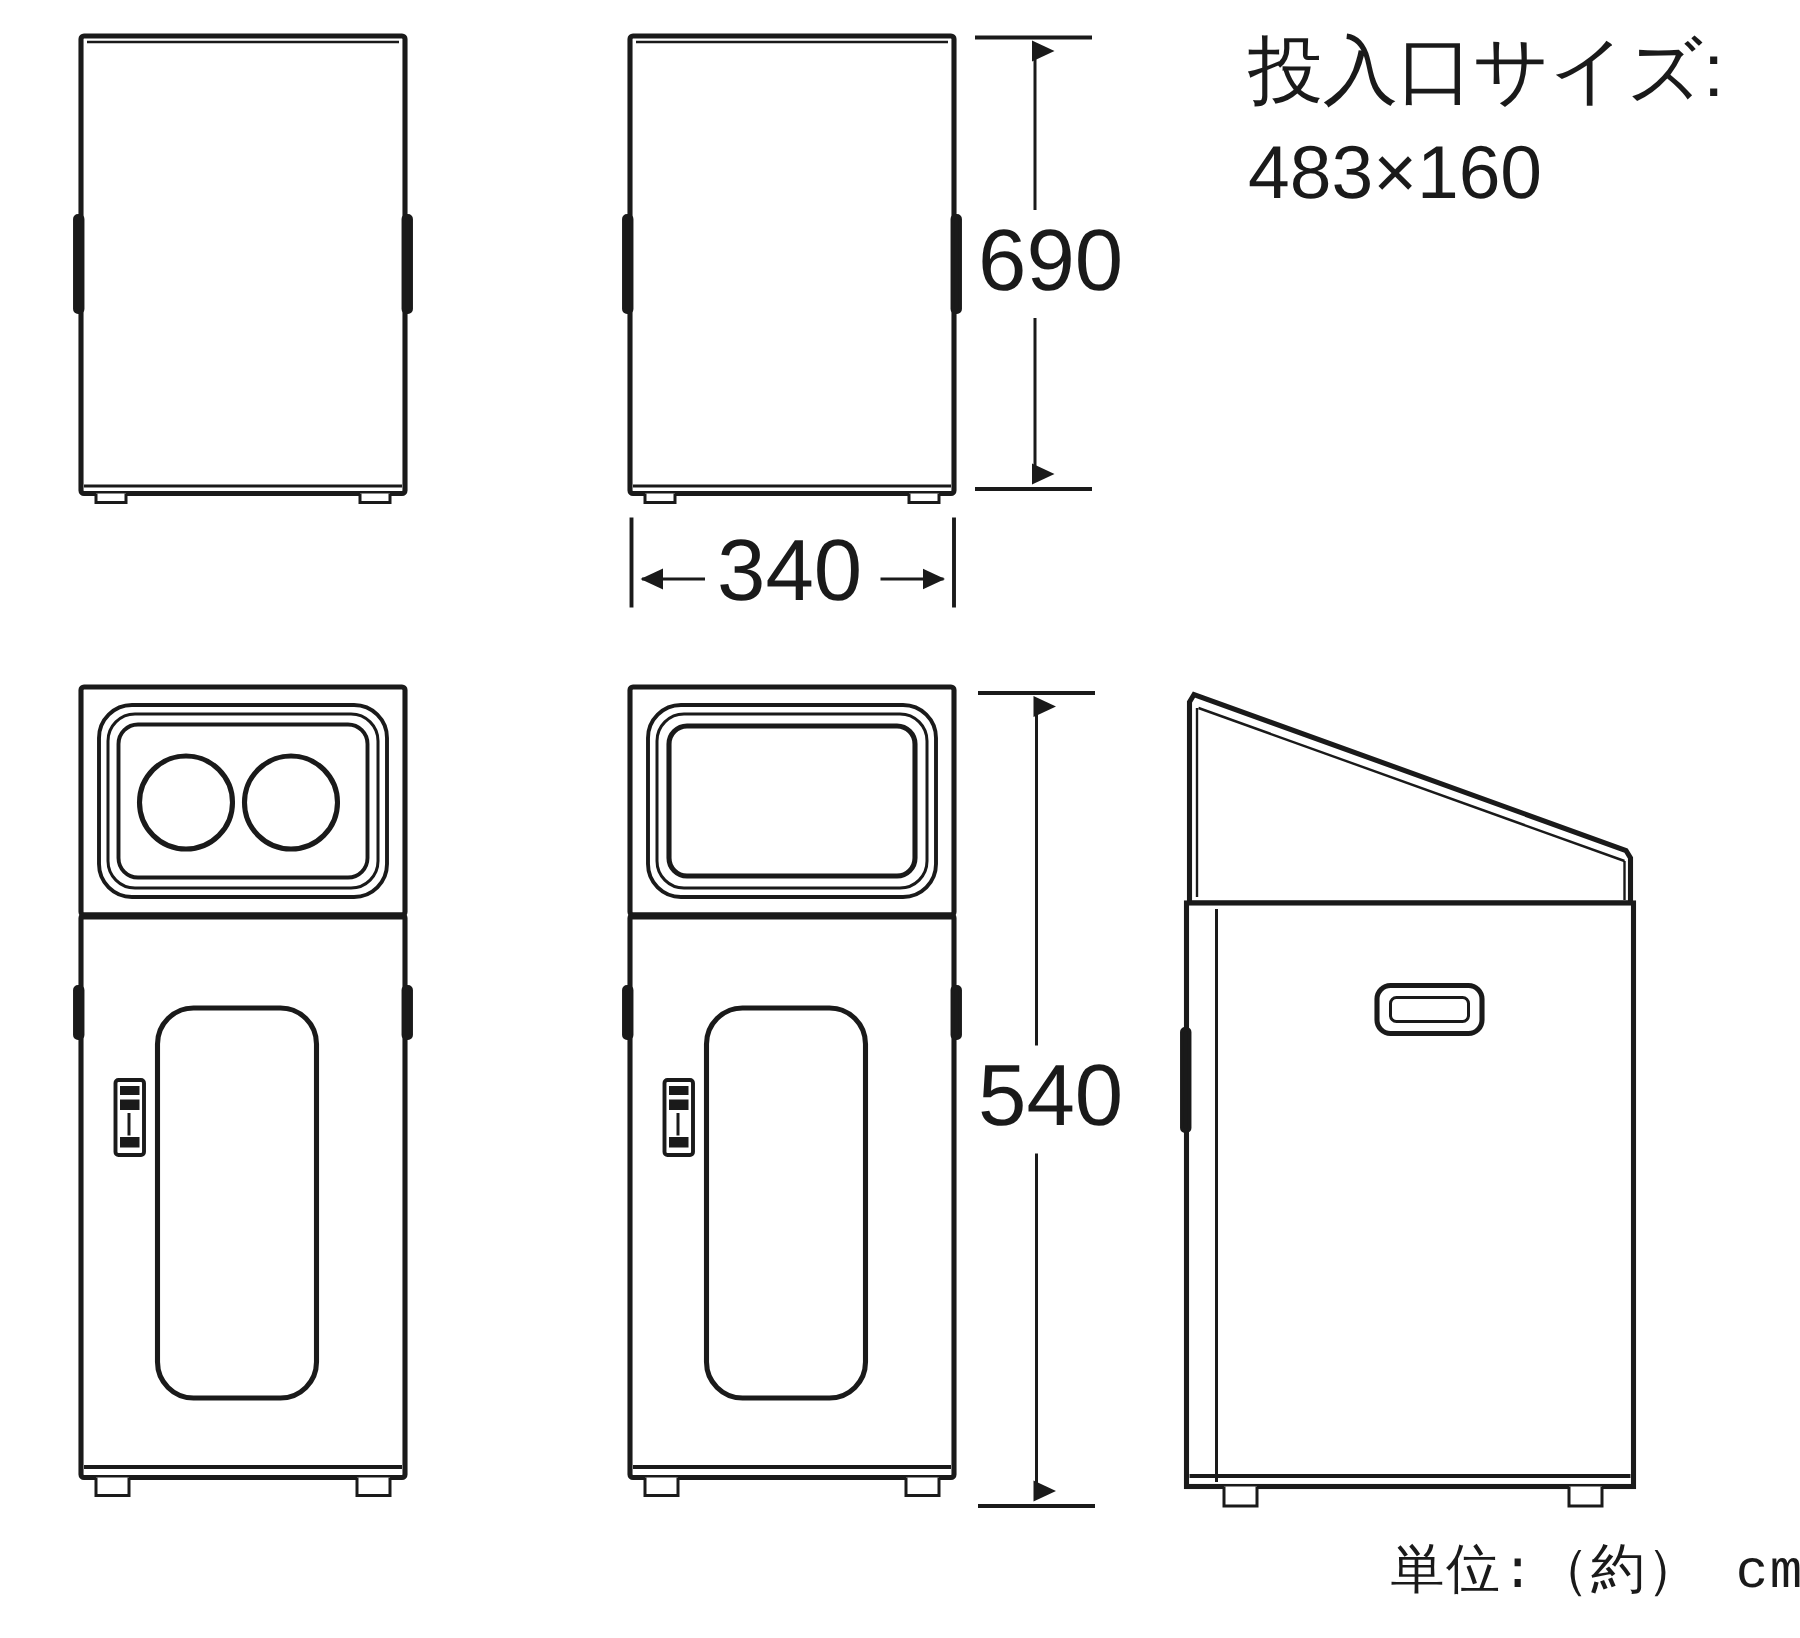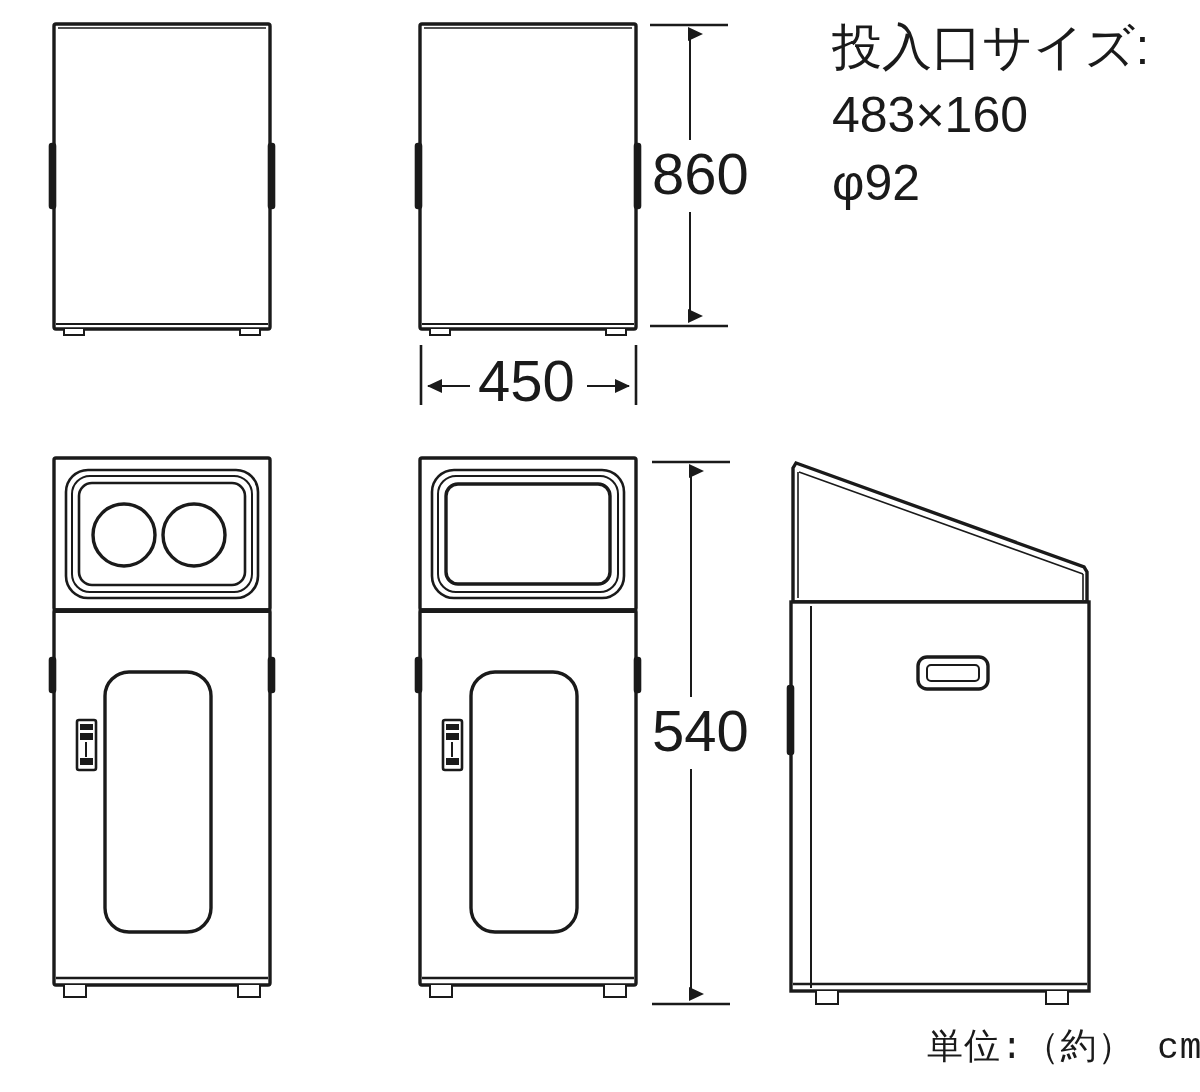--- a/index.html
+++ b/index.html
@@ -203,24 +203,23 @@
       <line class="ln w25" x1="793" y1="984" x2="1087" y2="984"></line>
       <path class="ln w2 wht" d="M816,991 L816,1004 L838,1004 L838,991"></path>
       <path class="ln w2 wht" d="M1046,991 L1046,1004 L1068,1004 L1068,991"></path>
     </g>
 
   </svg>
 
   <div class="spec-block">
     <span class="txt spec-line">投入口サイズ:</span>
     <span class="txt spec-line">483×160</span>
-    <span class="txt spec-line">φ92</span>
   </div>
 
-  <span class="txt dim-label" style="left:652px; top:145px;">860</span>
-
-  <span class="txt dim-label" style="left:478px; top:352px;">450</span>
+  <span class="txt dim-label" style="left:652px; top:145px;">690</span>
+
+  <span class="txt dim-label" style="left:478px; top:352px;">340</span>
 
   <span class="txt dim-label" style="left:652px; top:702px;">540</span>
 
   <span class="txt unit-label" style="left:927px; top:1031px;">単位:（約） cm</span>
 
 </div>
 
 </body></html>

